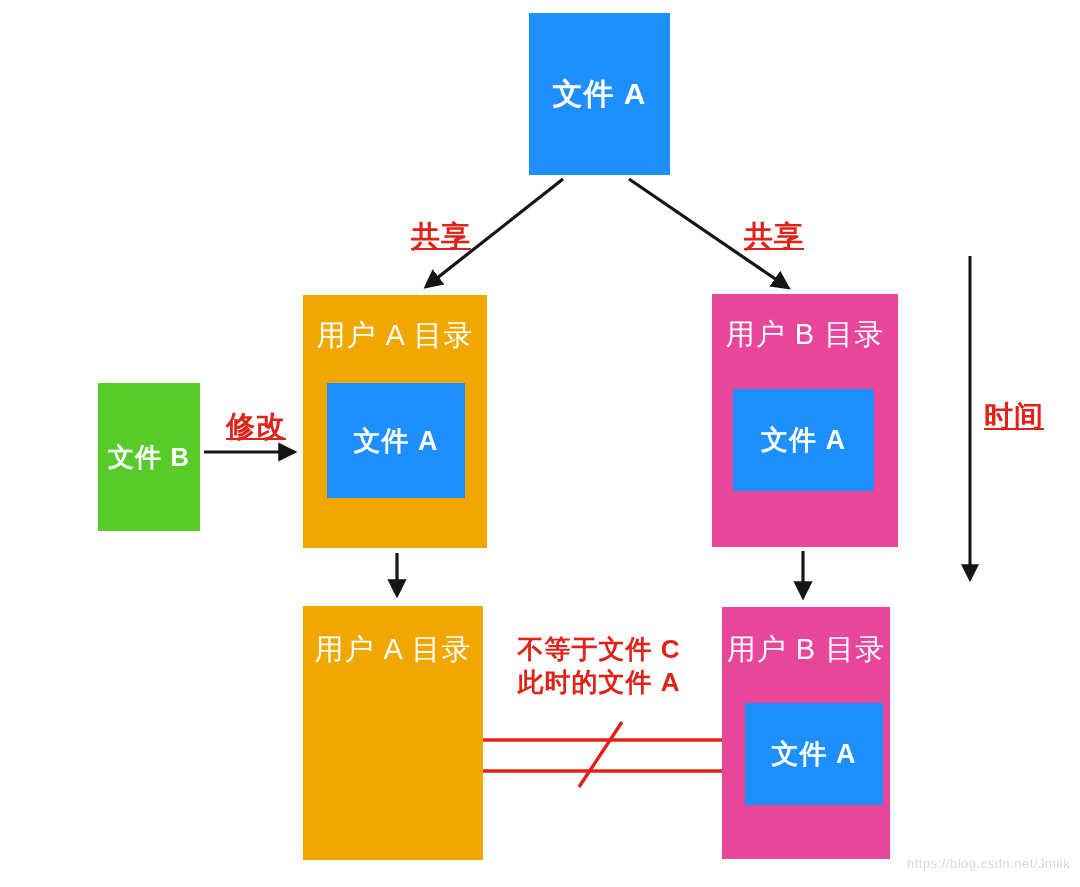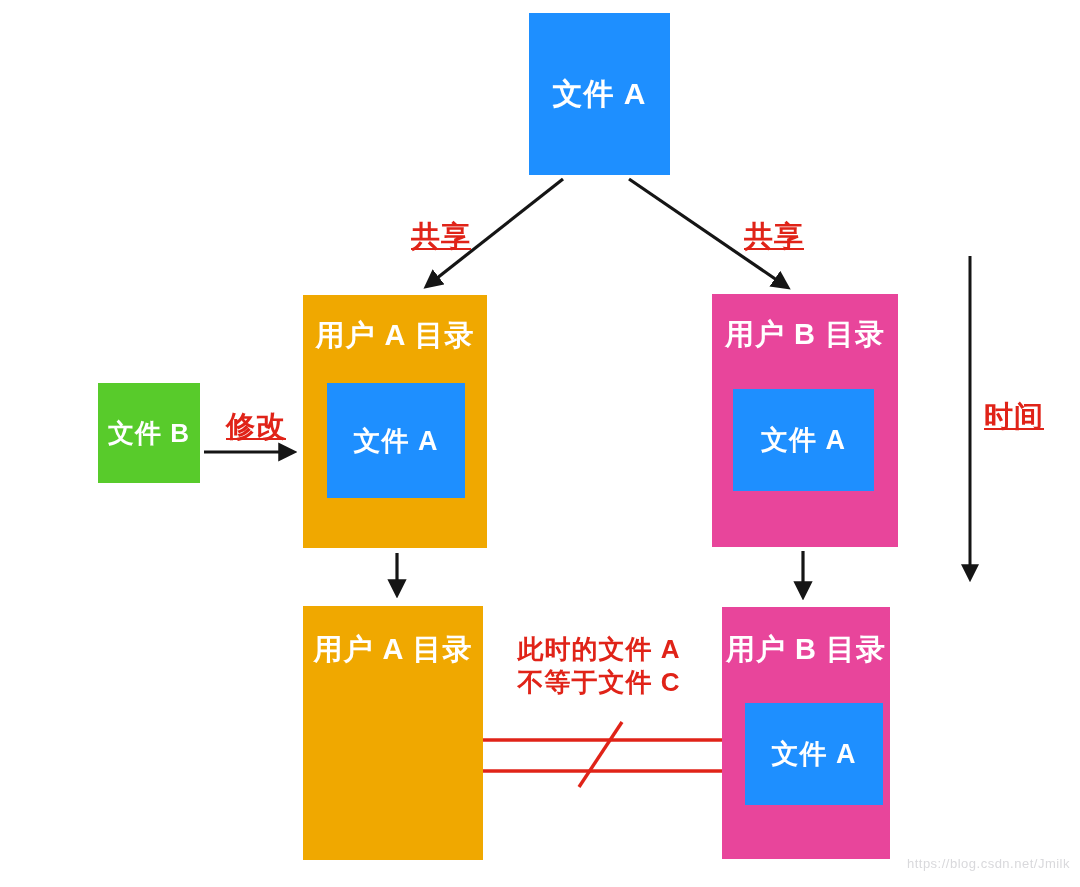--- a/index.html
+++ b/index.html
@@ -28,21 +28,21 @@
     font-weight: bold;
     text-align: center;
   }
   .dir-box { position: absolute; }
   .dir-title {
     position: absolute;
     left: 0;
     width: 100%;
     text-align: center;
     color: #ffffff;
-    font-weight: bold;
+    font-weight: normal;
     font-size: 29px;
     letter-spacing: 1px;
   }
   .inner-file {
     position: absolute;
     display: flex;
     align-items: center;
     justify-content: center;
     color: #ffffff;
     font-weight: bold;
@@ -108,38 +108,38 @@
   <div class="dir-box" style="left:303px; top:295px; width:184px; height:253px; background:#f0a800;">
     <div class="dir-title" style="top:21px;">用户 A 目录</div>
     <div class="inner-file" style="left:24px; top:88px; width:138px; height:115px; background:#1e8fff;">文件 A</div>
   </div>
 
   <div class="dir-box" style="left:712px; top:294px; width:186px; height:253px; background:#e8459b;">
     <div class="dir-title" style="top:21px;">用户 B 目录</div>
     <div class="inner-file" style="left:21px; top:95px; width:141px; height:102px; background:#1e8fff;">文件 A</div>
   </div>
 
-  <div class="node" style="left:98px; top:383px; width:102px; height:100px; background:#58cb2b;">
+  <div class="node" style="left:98px; top:383px; width:102px; height:148px; background:#58cb2b;">
     <span class="node-label fs26">文件 B</span>
   </div>
 
   <div class="dir-box" style="left:303px; top:606px; width:180px; height:254px; background:#f0a800;">
     <div class="dir-title" style="top:24px;">用户 A 目录</div>
   </div>
 
   <div class="dir-box" style="left:722px; top:607px; width:168px; height:252px; background:#e8459b;">
     <div class="dir-title" style="top:23px;">用户 B 目录</div>
     <div class="inner-file" style="left:23px; top:96px; width:138px; height:102px; background:#1e8fff;">文件 A</div>
   </div>
 
   <div class="red-label" style="left:401px; top:217px; width:80px;">共享</div>
   <div class="red-label" style="left:734px; top:217px; width:80px;">共享</div>
   <div class="red-label" style="left:216px; top:407px; width:80px;">修改</div>
   <div class="red-label" style="left:974px; top:397px; width:80px;">时间</div>
 
   <div class="note" style="left:489px; top:633px; width:220px;">
+    <div>不等于文件 C</div>
     <div>此时的文件 A</div>
-    <div>不等于文件 C</div>
   </div>
 
   <div class="watermark">https://blog.csdn.net/Jmilk</div>
 
 </div>
 
 </body></html>

